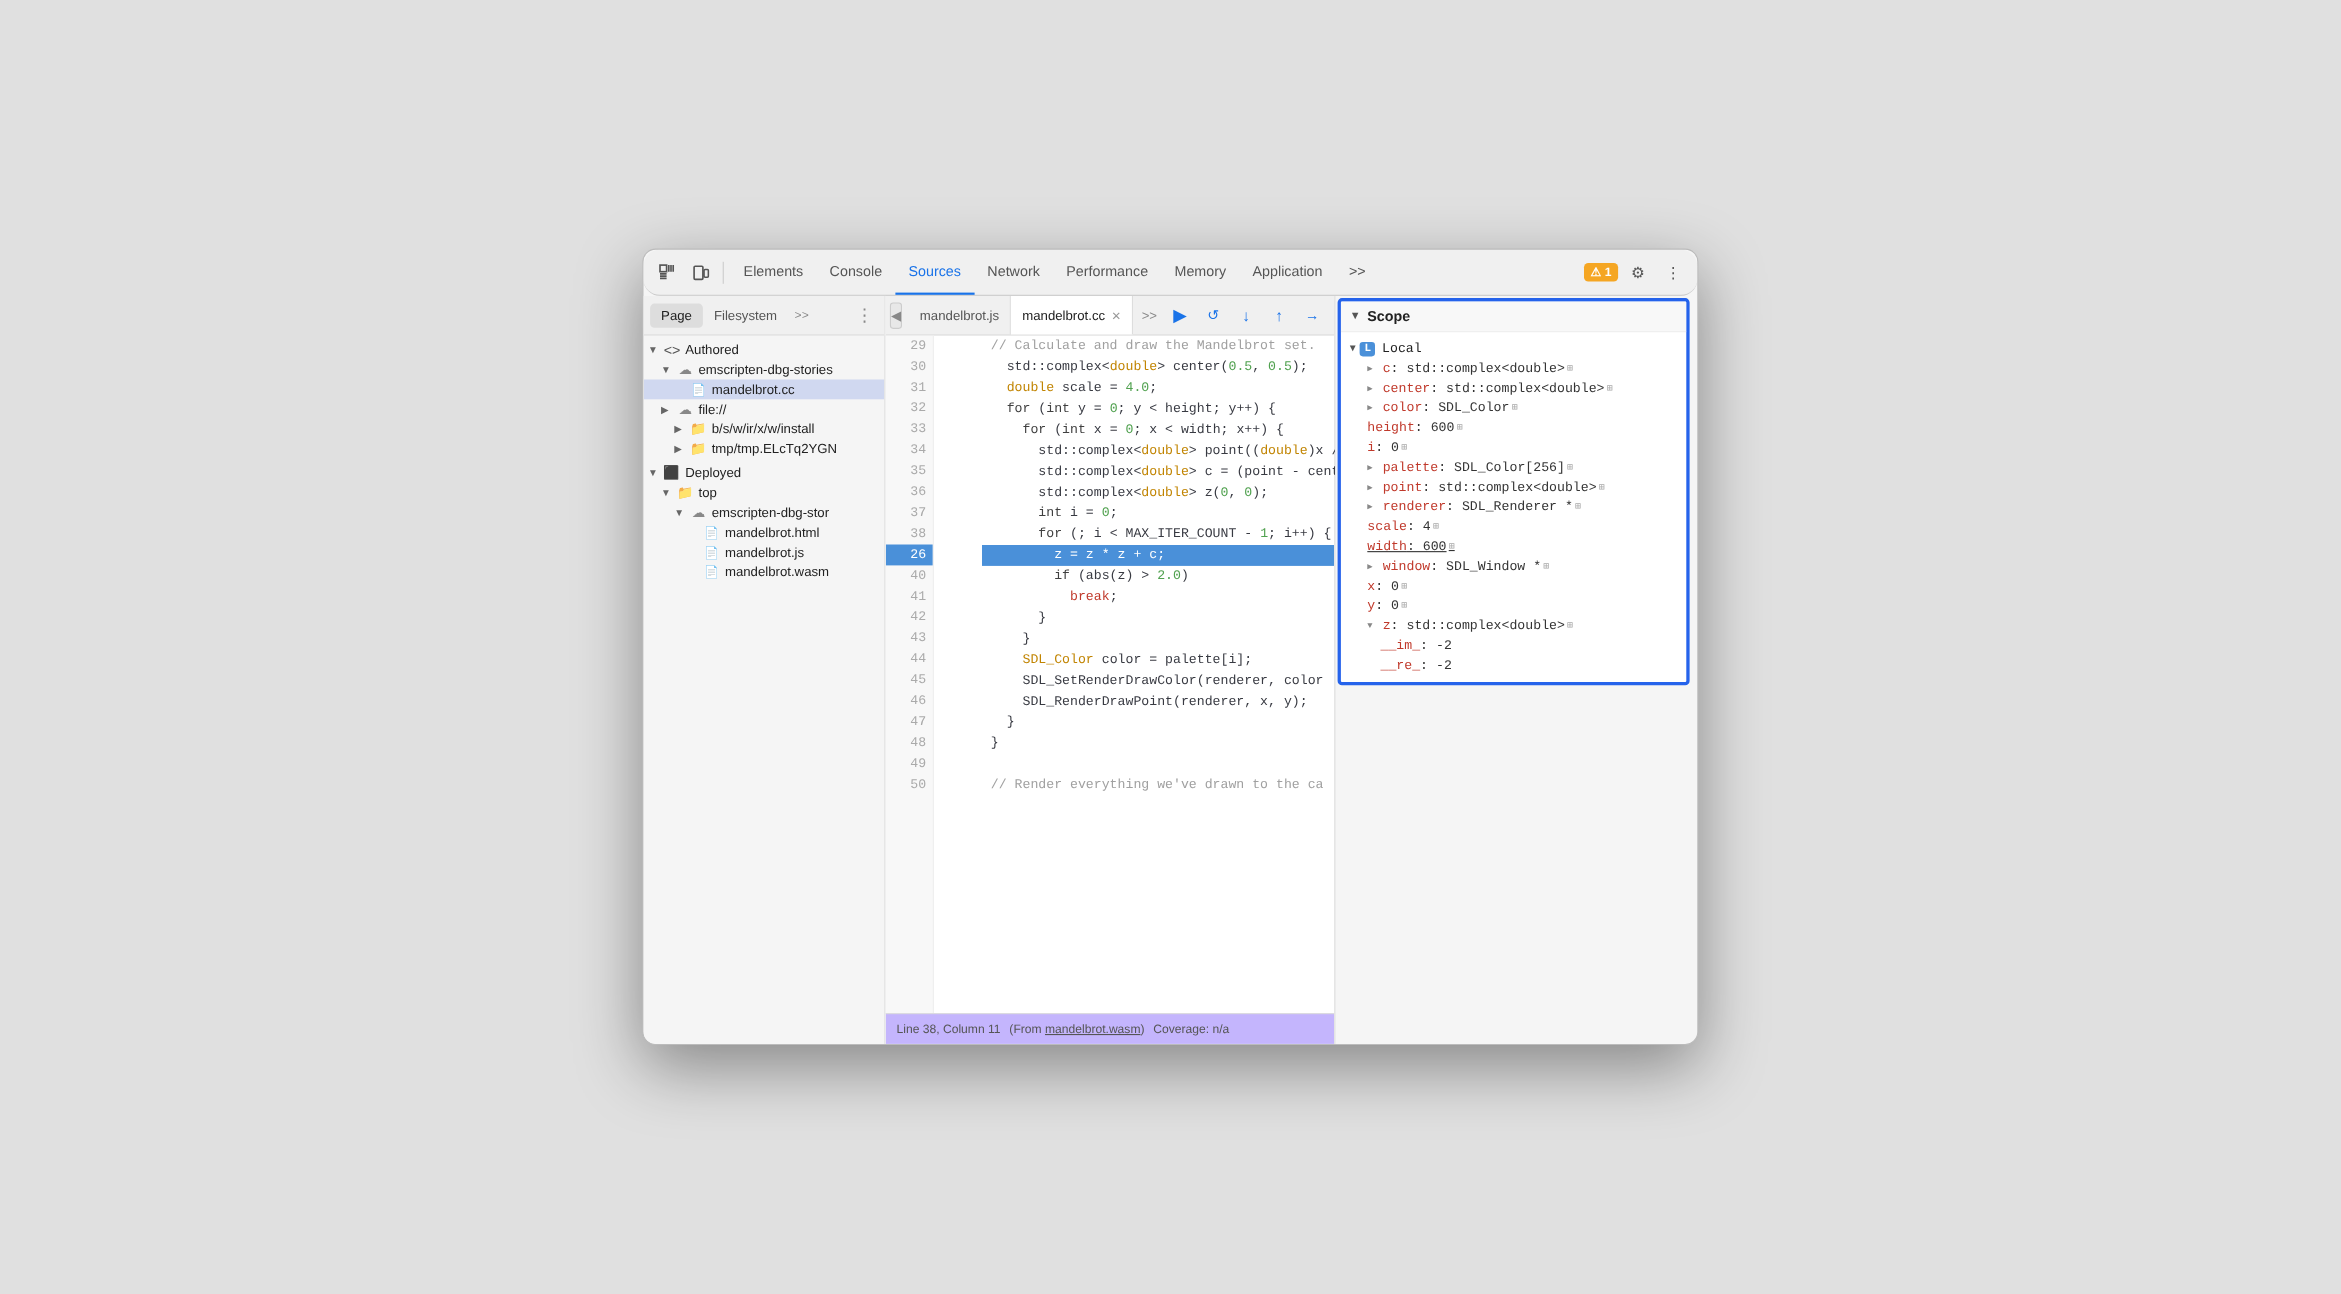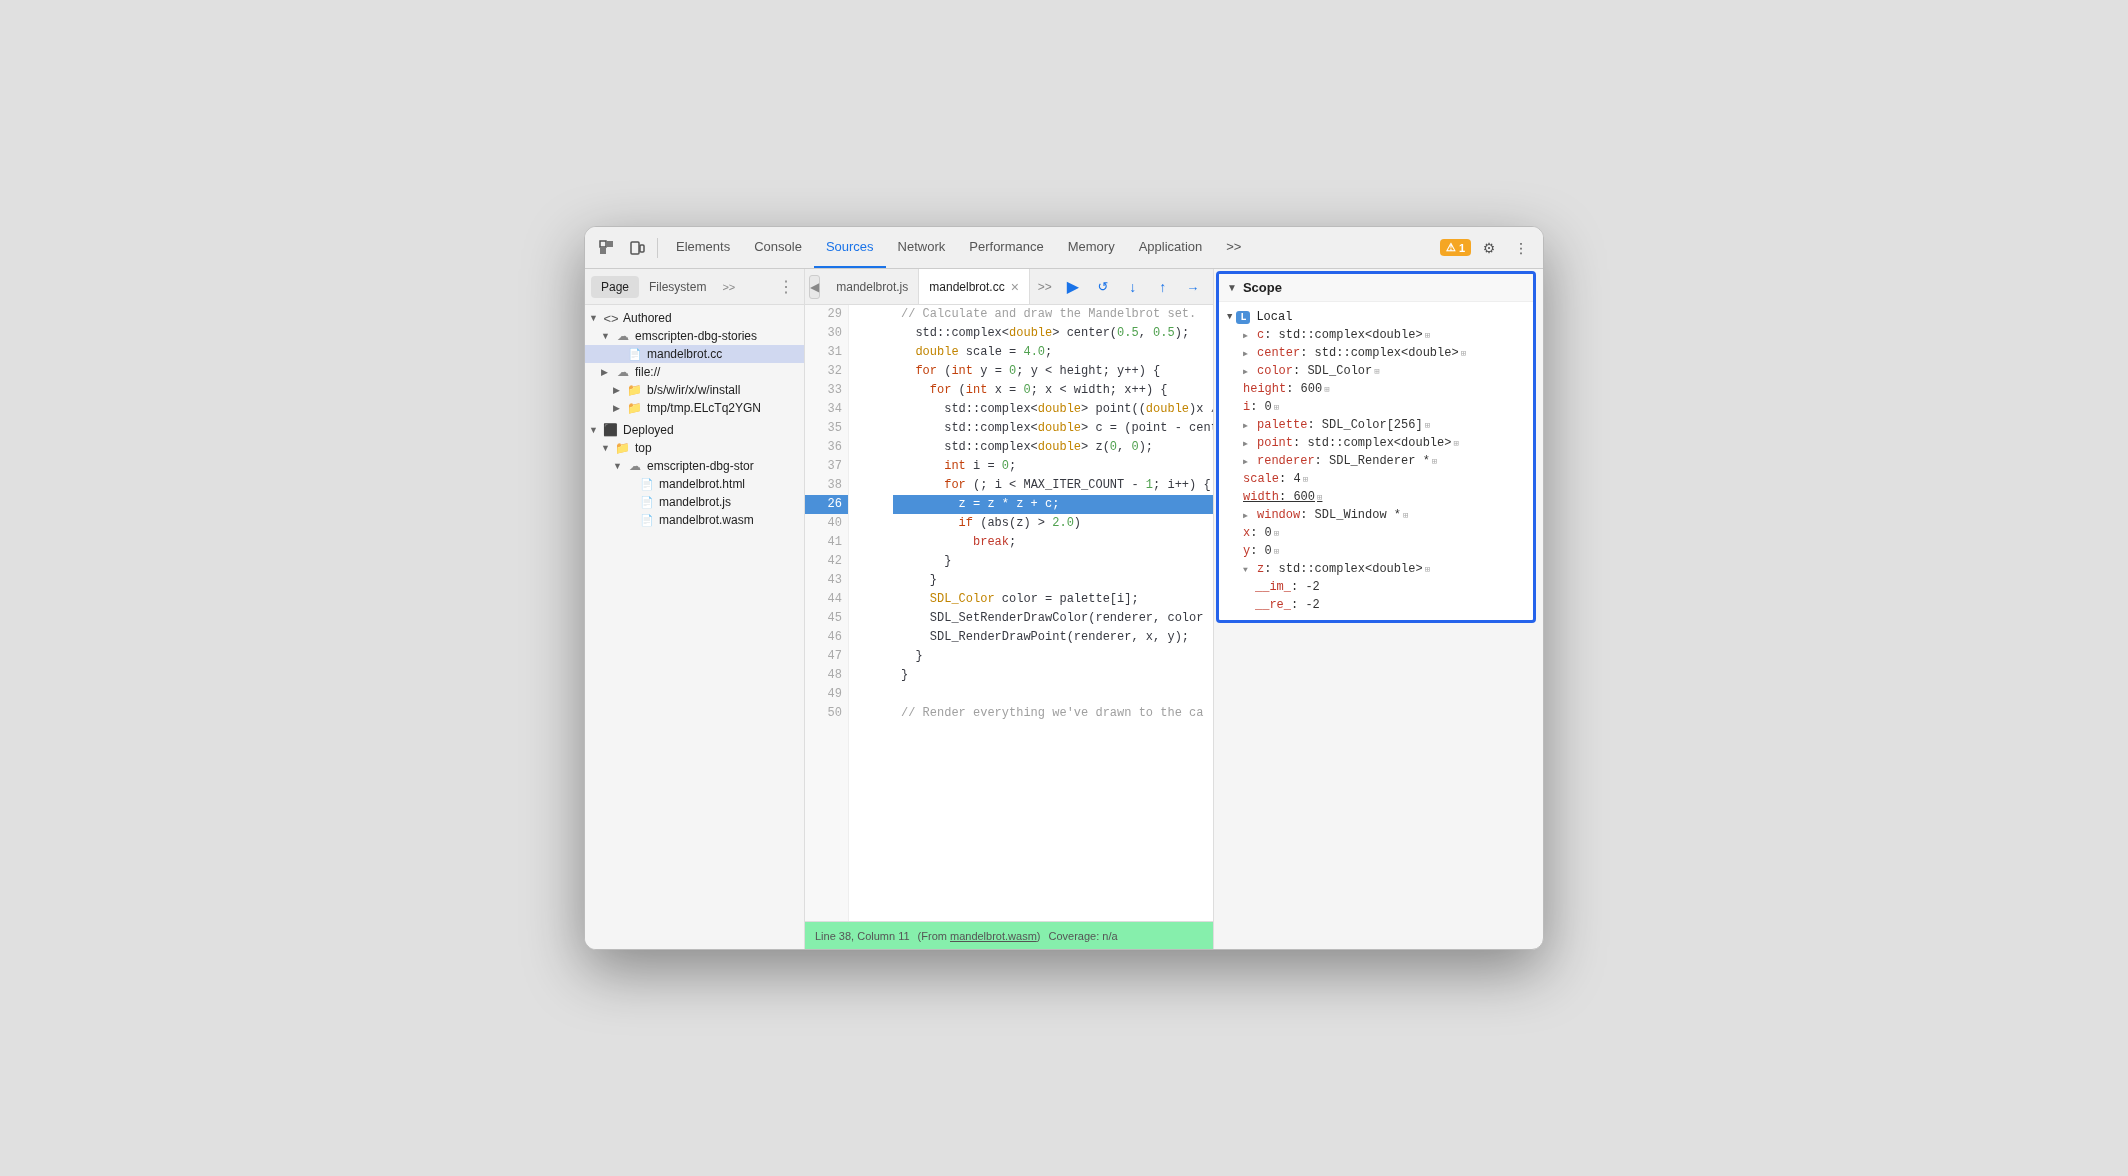--- a/index.html
+++ b/index.html
@@ -52,20 +52,21 @@
     }
     
     .toolbar {
       background: #f0f0f0;
       border-bottom: 1px solid #ccc;
       display: flex;
       align-items: center;
       padding: 0 8px;
       height: 42px;
       gap: 2px;
+      border-radius: 15px;
     }
     .toolbar-icon-btn {
       width: 28px;
       height: 28px;
       border: none;
       background: transparent;
       cursor: pointer;
       display: flex;
       align-items: center;
       justify-content: center;
@@ -328,29 +329,29 @@
       height: 19px;
       white-space: pre;
       display: flex;
       align-items: center;
     }
     .code-line.highlighted {
       background: #4a90d9;
       color: white !important;
     }
     .code-line.highlighted * { color: white !important; }
-    .kw { color: #c2410c; } 
+    .kw { color: #404040; } 
     .cm { color: #a0a0a0; } 
     .tp { color: #c18401; } 
     .nm { color: #50a14f; }
     .plain { color: #383a42; }
     
     .status-bar {
       height: 28px;
-      background: #86efac;
+      background: #c4b5fd;
       border-top: 1px solid #ddd;
       display: flex;
       align-items: center;
       padding: 0 10px;
       font-size: 11px;
       color: #555;
       gap: 8px;
     }
     .status-bar a {
       text-decoration: underline;

